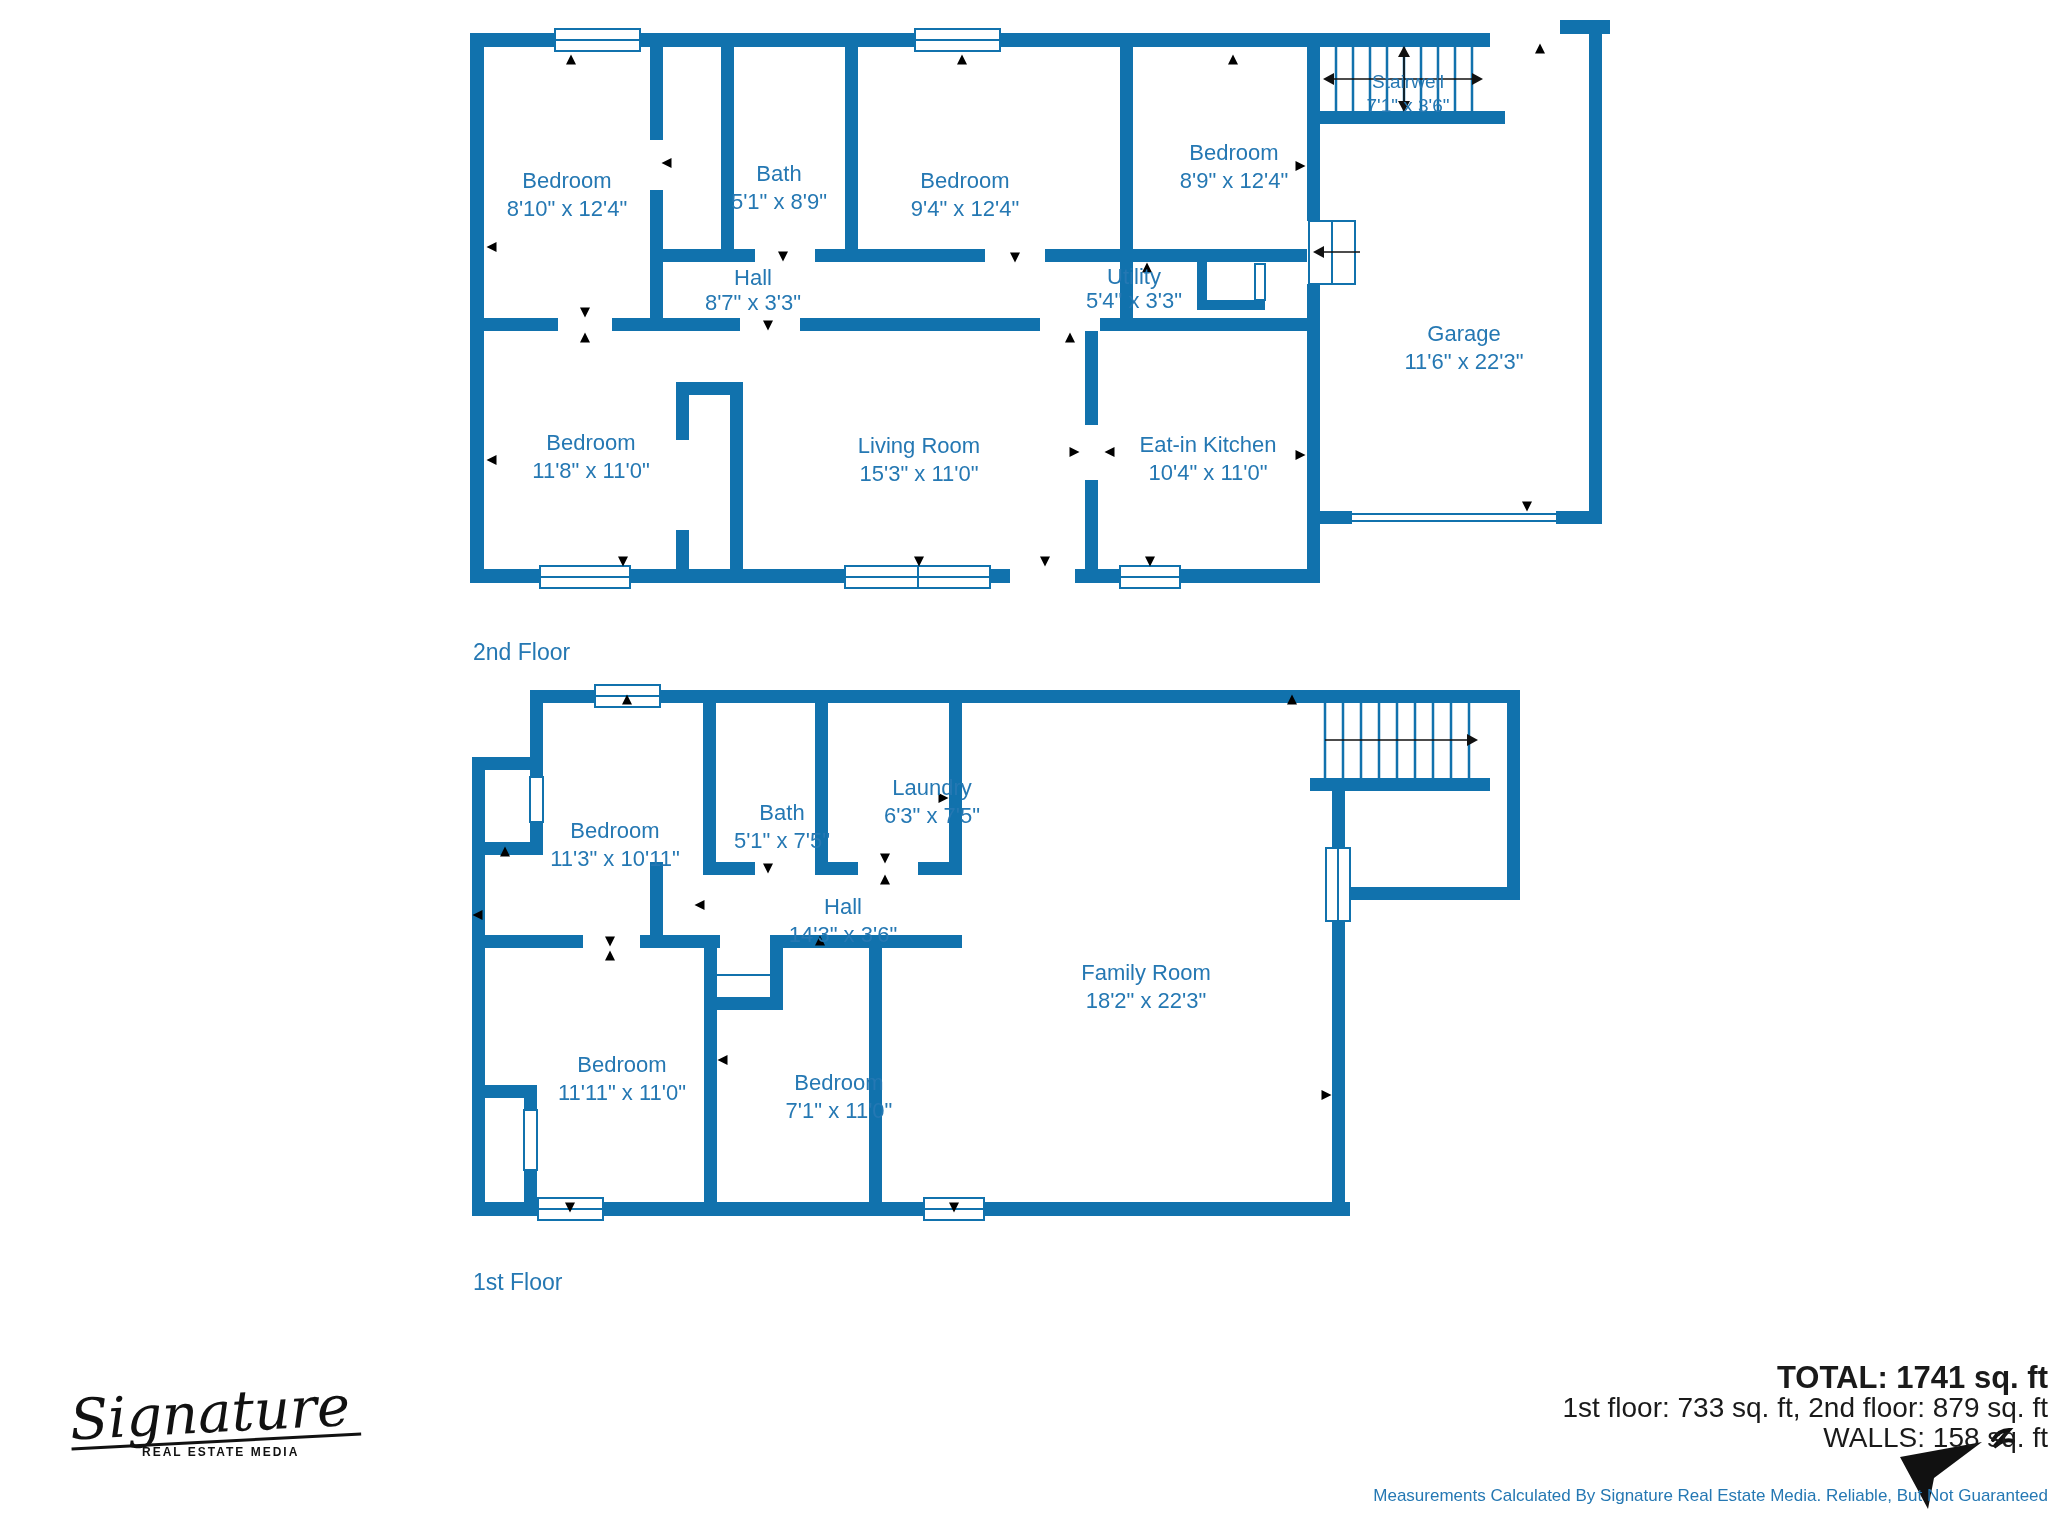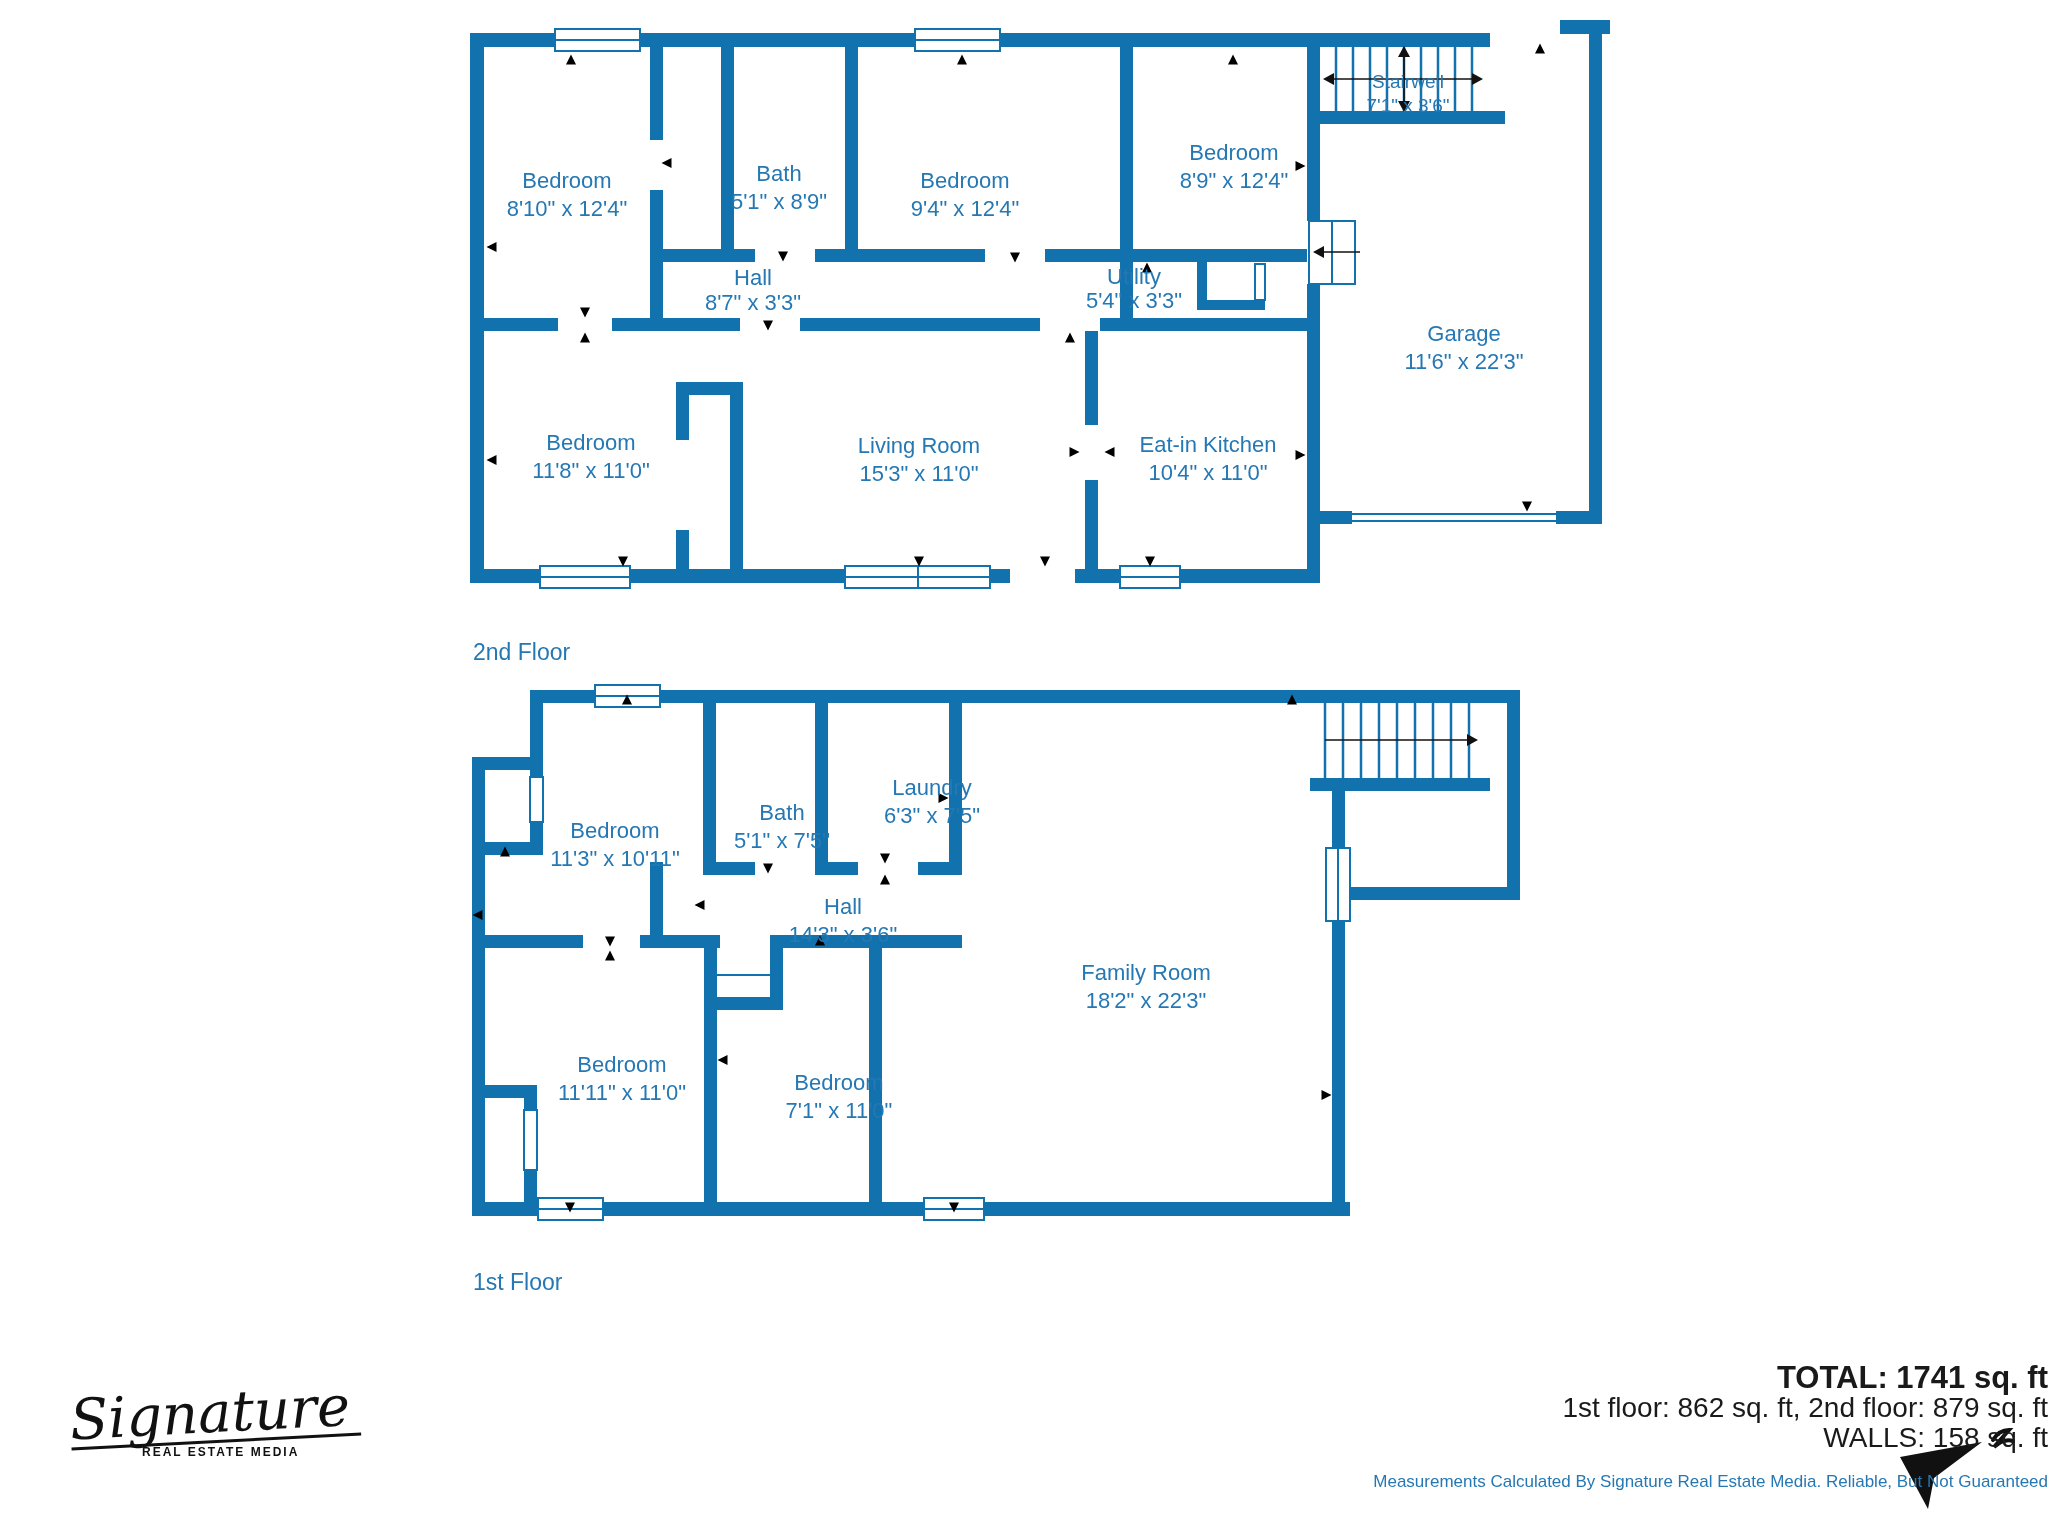--- a/index.html
+++ b/index.html
@@ -11,21 +11,21 @@
   .floor-label{fill:#2578b3;font-size:23px;}
   .w{fill:#1172ad;}
   .treads{stroke:#1172ad;stroke-width:2.5;}
   .thinframe{fill:#ffffff;stroke:#1172ad;stroke-width:2;}
   .winline{stroke:#1172ad;stroke-width:2;}
   .dim{stroke:#111111;stroke-width:1.6;}
   .tri{fill:#111111;}
   #footer{position:absolute;left:0;right:0;top:1362px;text-align:right;color:#1a1a1a;}
   #footer .total{font-size:31px;font-weight:bold;line-height:1.0;}
   #footer .line{font-size:28px;line-height:1.06;}
-  #footer .disclaimer{font-size:17px;color:#2578b3;margin-top:20px;}
+  #footer .disclaimer{font-size:17px;color:#2578b3;margin-top:34px;}
   #logo{position:absolute;left:70px;top:1388px;width:240px;color:#111;}
   #logo .script{font-family:"DejaVu Serif",serif;font-style:italic;font-size:56px;
                 line-height:0.9;display:inline-block;border-bottom:3px solid #111;
                 padding:0 10px 2px 0;transform:rotate(-3deg);}
   #logo .sub{font-size:12px;font-weight:bold;letter-spacing:2px;margin:2px 0 0 72px;}
 </style>
 </head>
 <body>
 
 <div id="stage">
@@ -282,21 +282,21 @@
 
   <g>
     <polygon fill="#111" points="1900,1457 1982,1442 1934,1478 1928,1509"></polygon>
     <path d="M1993,1440 q6,-10 16,-10 l-15,17 q10,-9 19,-6" fill="none" stroke="#111" stroke-width="4" stroke-linecap="round"></path>
   </g>
 </svg>
 
 
 <div id="footer">
   <div class="total">TOTAL: 1741 sq. ft</div>
-  <div class="line">1st floor: 862 sq. ft, 2nd floor: 879 sq. ft</div>
+  <div class="line">1st floor: 733 sq. ft, 2nd floor: 879 sq. ft</div>
   <div class="line">WALLS: 158 sq. ft</div>
   <div class="disclaimer">Measurements Calculated By Signature Real Estate Media. Reliable, But Not Guaranteed</div>
 </div>
 
 
 <div id="logo">
   <span class="script">Signature</span>
   <div class="sub">REAL ESTATE MEDIA</div>
 </div>
 

